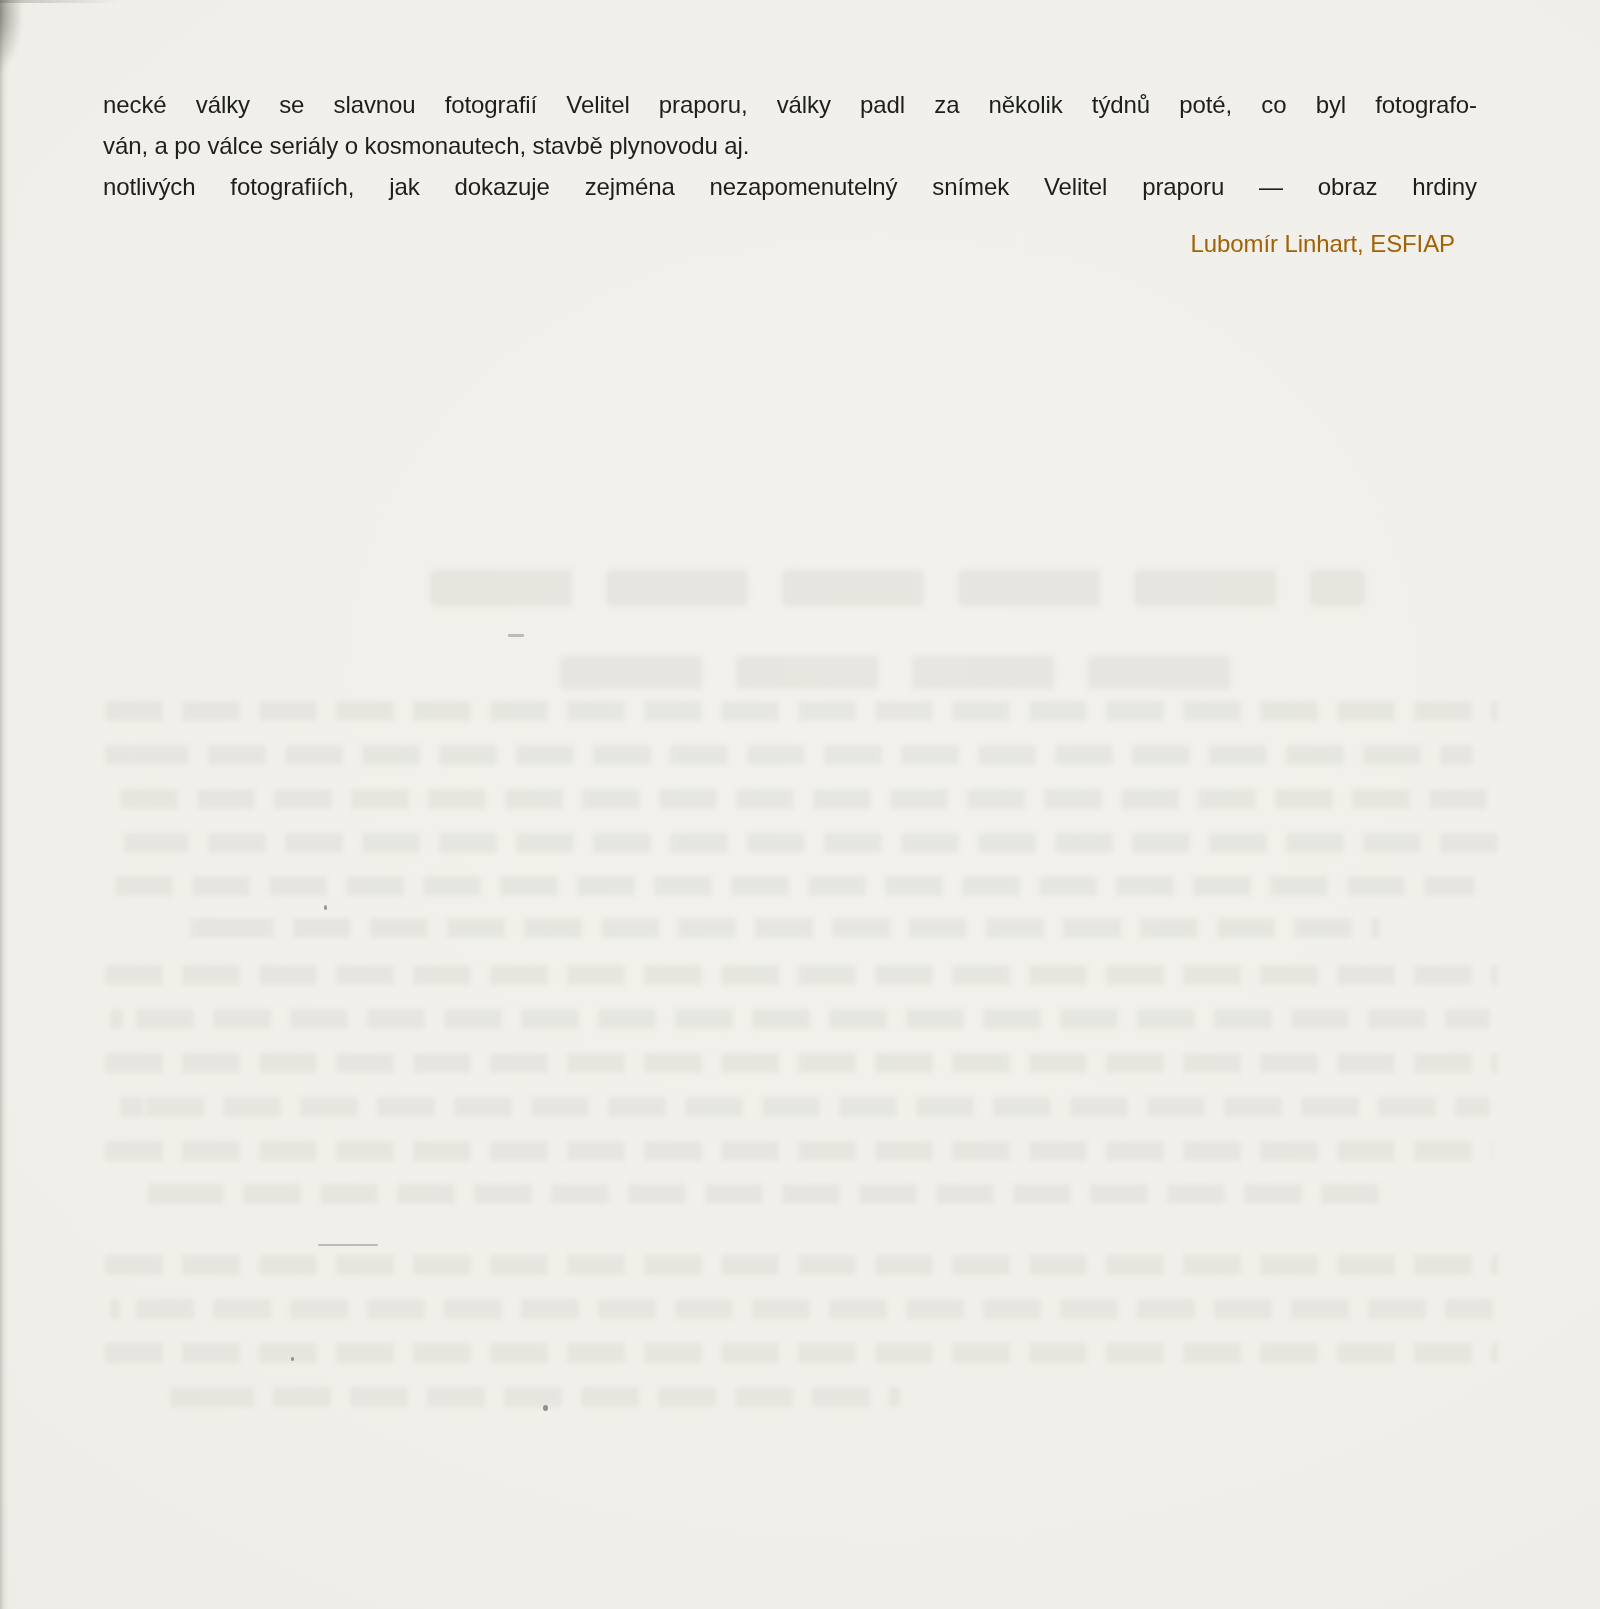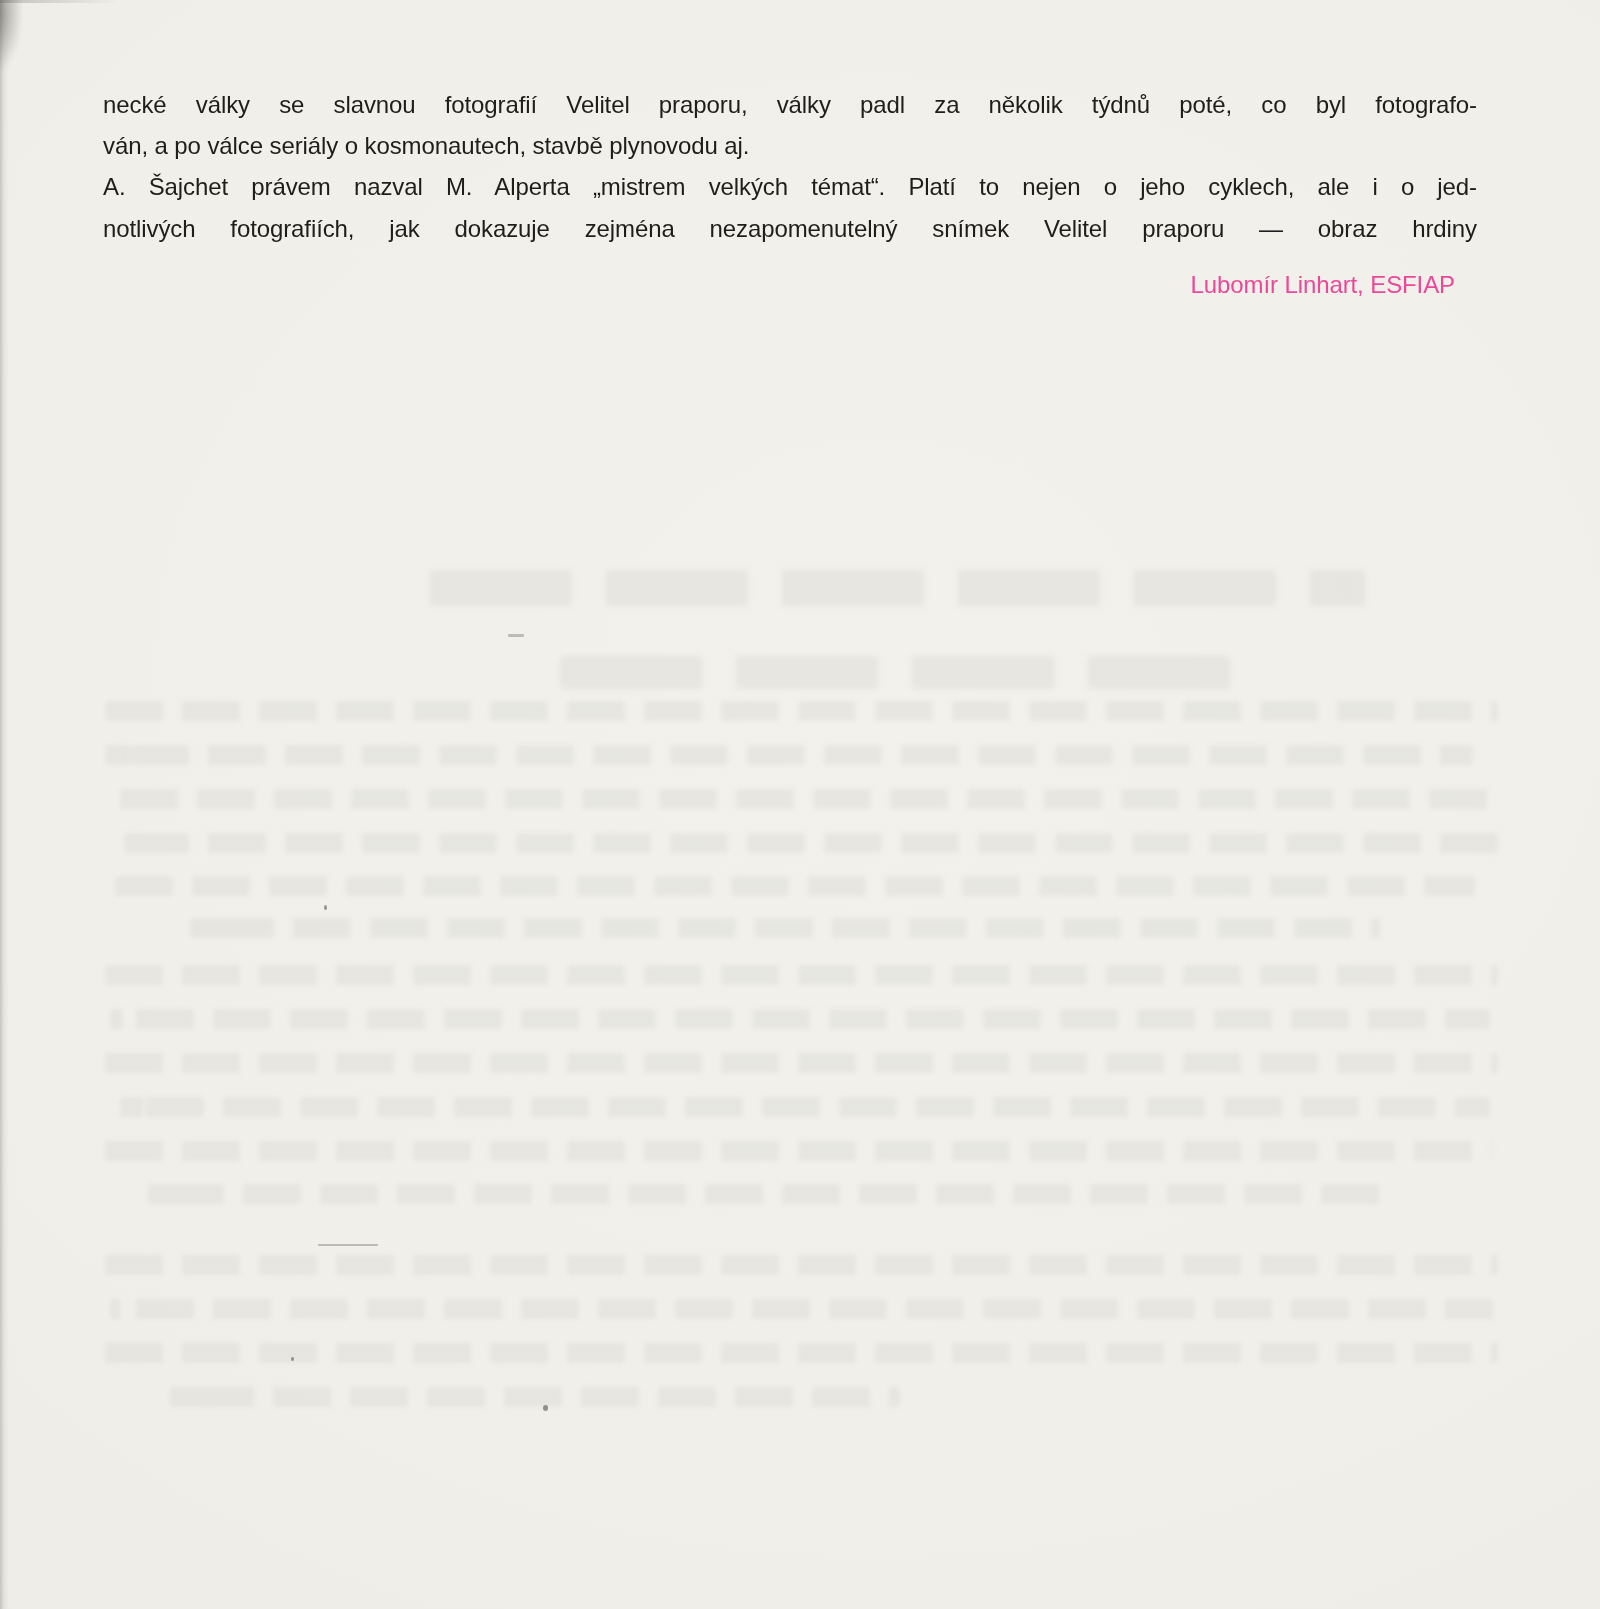--- a/index.html
+++ b/index.html
@@ -44,21 +44,21 @@
   }
   .tline.para-end {
     text-align-last: left;
   }
   .signature {
     margin-top: 15px;
     text-align: right;
     padding-right: 22px;
     font-size: 24px;
     line-height: 41.2px;
-    color: #ec4899;
+    color: #a16207;
   }
 
   
   .ghost { position: absolute; pointer-events: none; }
   .ghost-title {
     height: 36px;
     filter: blur(3px);
     border-radius: 4px;
     background: repeating-linear-gradient(90deg,
       rgba(97,97,88,0.075) 0 142px, rgba(97,97,88,0) 142px 176px);
@@ -79,21 +79,20 @@
 </head>
 <body>
 
 <div class="edge-left"></div>
 <div class="corner-shadow"></div>
 <div class="top-sliver"></div>
 
 <div class="text-block">
   <div class="tline">necké války se slavnou fotografií Velitel praporu, války padl za několik týdnů poté, co byl fotografo-</div>
   <div class="tline para-end">ván, a po válce seriály o kosmonautech, stavbě plynovodu aj.</div>
-  <div class="tline">A. Šajchet právem nazval M. Alperta „mistrem velkých témat“. Platí to nejen o jeho cyklech, ale i o jed-</div>
   <div class="tline">notlivých fotografiích, jak dokazuje zejména nezapomenutelný snímek Velitel praporu — obraz hrdiny</div>
   <div class="signature">Lubomír Linhart, ESFIAP</div>
 </div>
 
 <div>
   <div class="ghost ghost-title" style="top:570px; left:430px; width:935px;"></div>
   <div class="ghost ghost-title" style="top:656px; left:560px; width:695px; height:33px;"></div>
 
   <div class="ghost ghost-line" style="top:701px;  left:105px; width:1393px;"></div>
   <div class="ghost ghost-line alt" style="top:745px;  left:105px; width:1368px;"></div>

